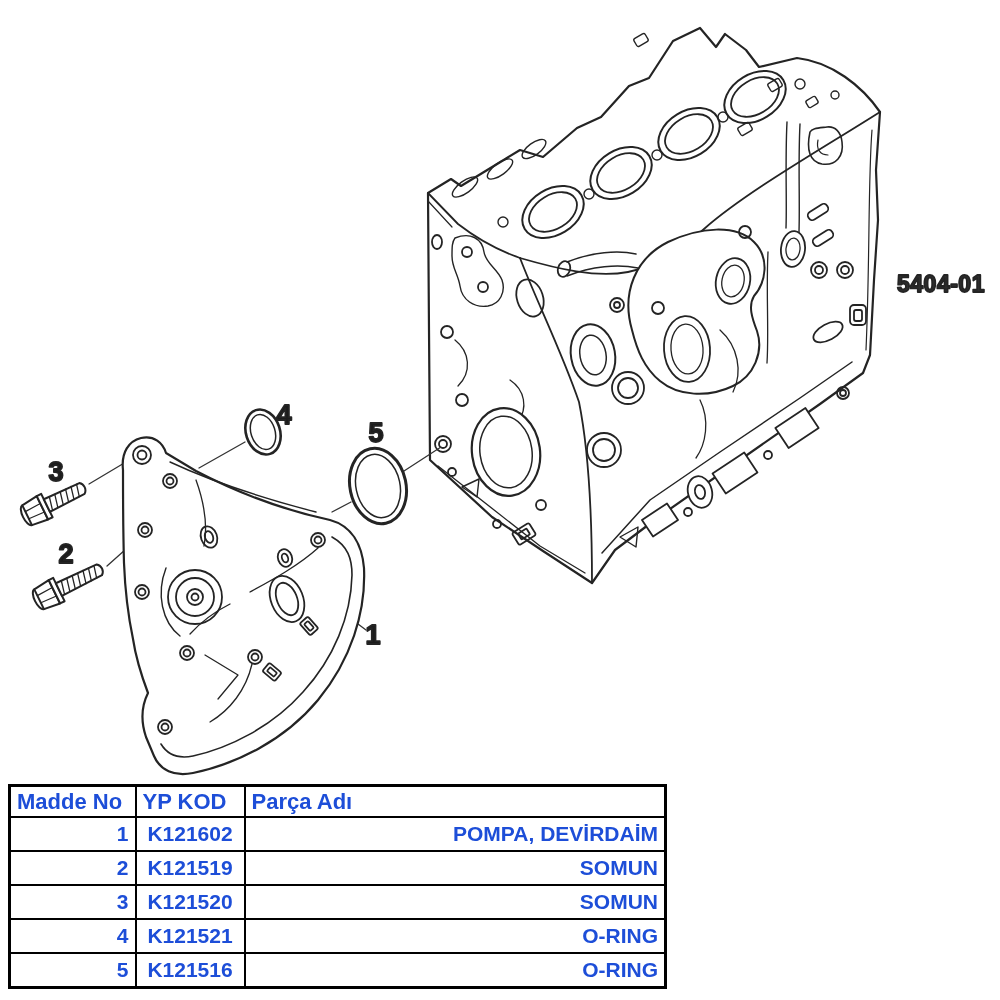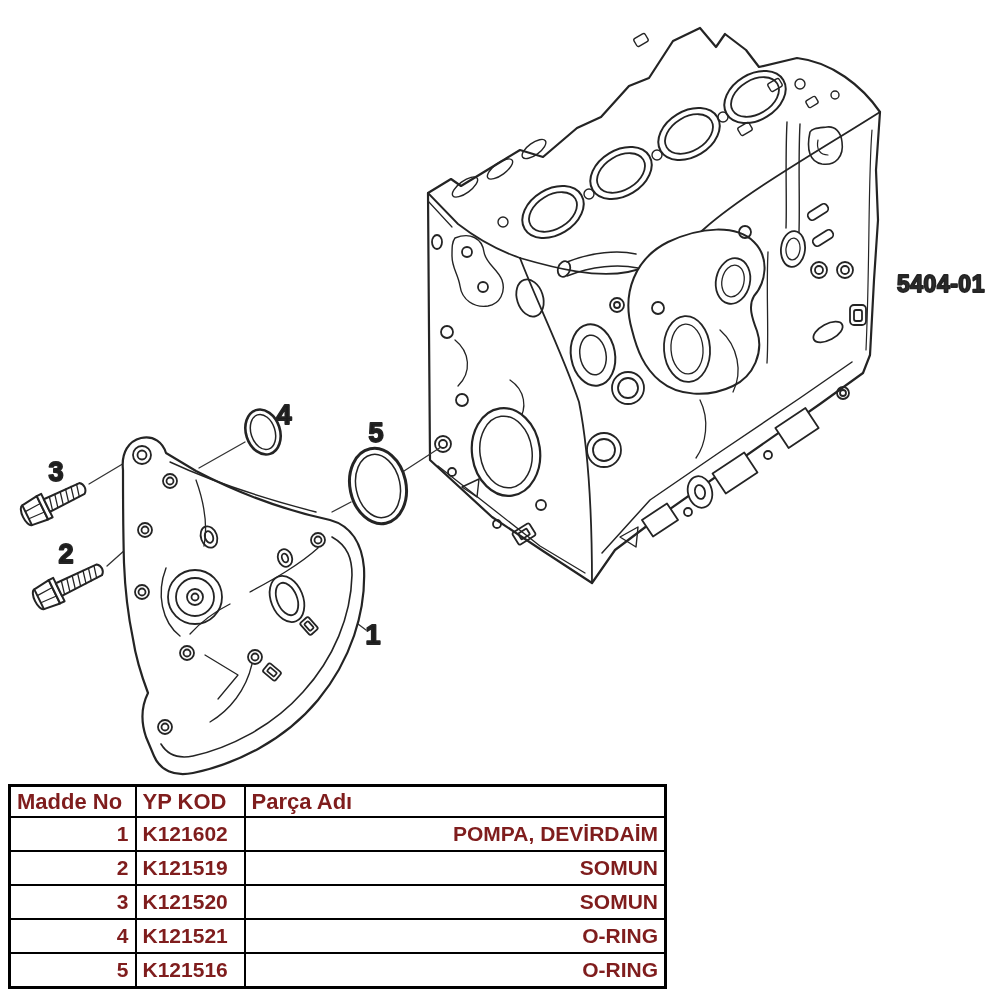--- a/index.html
+++ b/index.html
@@ -2,26 +2,26 @@
 <html><head>
 <meta charset="utf-8">
 <style>
   html,body{margin:0;padding:0;background:#fff;}
   .screen{position:relative;width:1000px;height:1000px;background:#ffffff;overflow:hidden;
           font-family:"Liberation Sans",sans-serif;}
   .diagram{position:absolute;left:0;top:0;}
   .callout{font-family:"Liberation Sans",sans-serif;font-size:27px;font-weight:bold;fill:#1c1c1c;}
   .figcode{font-family:"Liberation Sans",sans-serif;font-size:23px;font-weight:bold;fill:#2e2e2e;letter-spacing:.5px;}
   table.parts{position:absolute;left:8px;top:784px;border-collapse:collapse;table-layout:fixed;
-              background:#fff;color:#7f1d1d;border:3px solid #000;}
+              background:#fff;color:#1d4ed8;border:3px solid #000;}
   table.parts th,table.parts td{border:2px solid #000;white-space:nowrap;overflow:hidden;padding:0 6px;}
   table.parts th{height:29px;font-size:22px;font-weight:bold;text-align:left;}
   table.parts td{height:32px;font-size:21px;font-weight:600;}
   td.num{text-align:right;padding-right:11px;}
-  td.code{text-align:left;padding-right:5px;border-radius:11px;}
+  td.code{text-align:center;padding-right:5px;border-radius:11px;}
   td.pname{text-align:right;}
 </style>
 </head>
 <body>
 
 <div class="screen">
 
   <svg class="diagram" width="1000" height="783" viewBox="0 0 1000 783">
     <g stroke="#242424" fill="none" stroke-width="1.8" stroke-linecap="round" stroke-linejoin="round">
 

